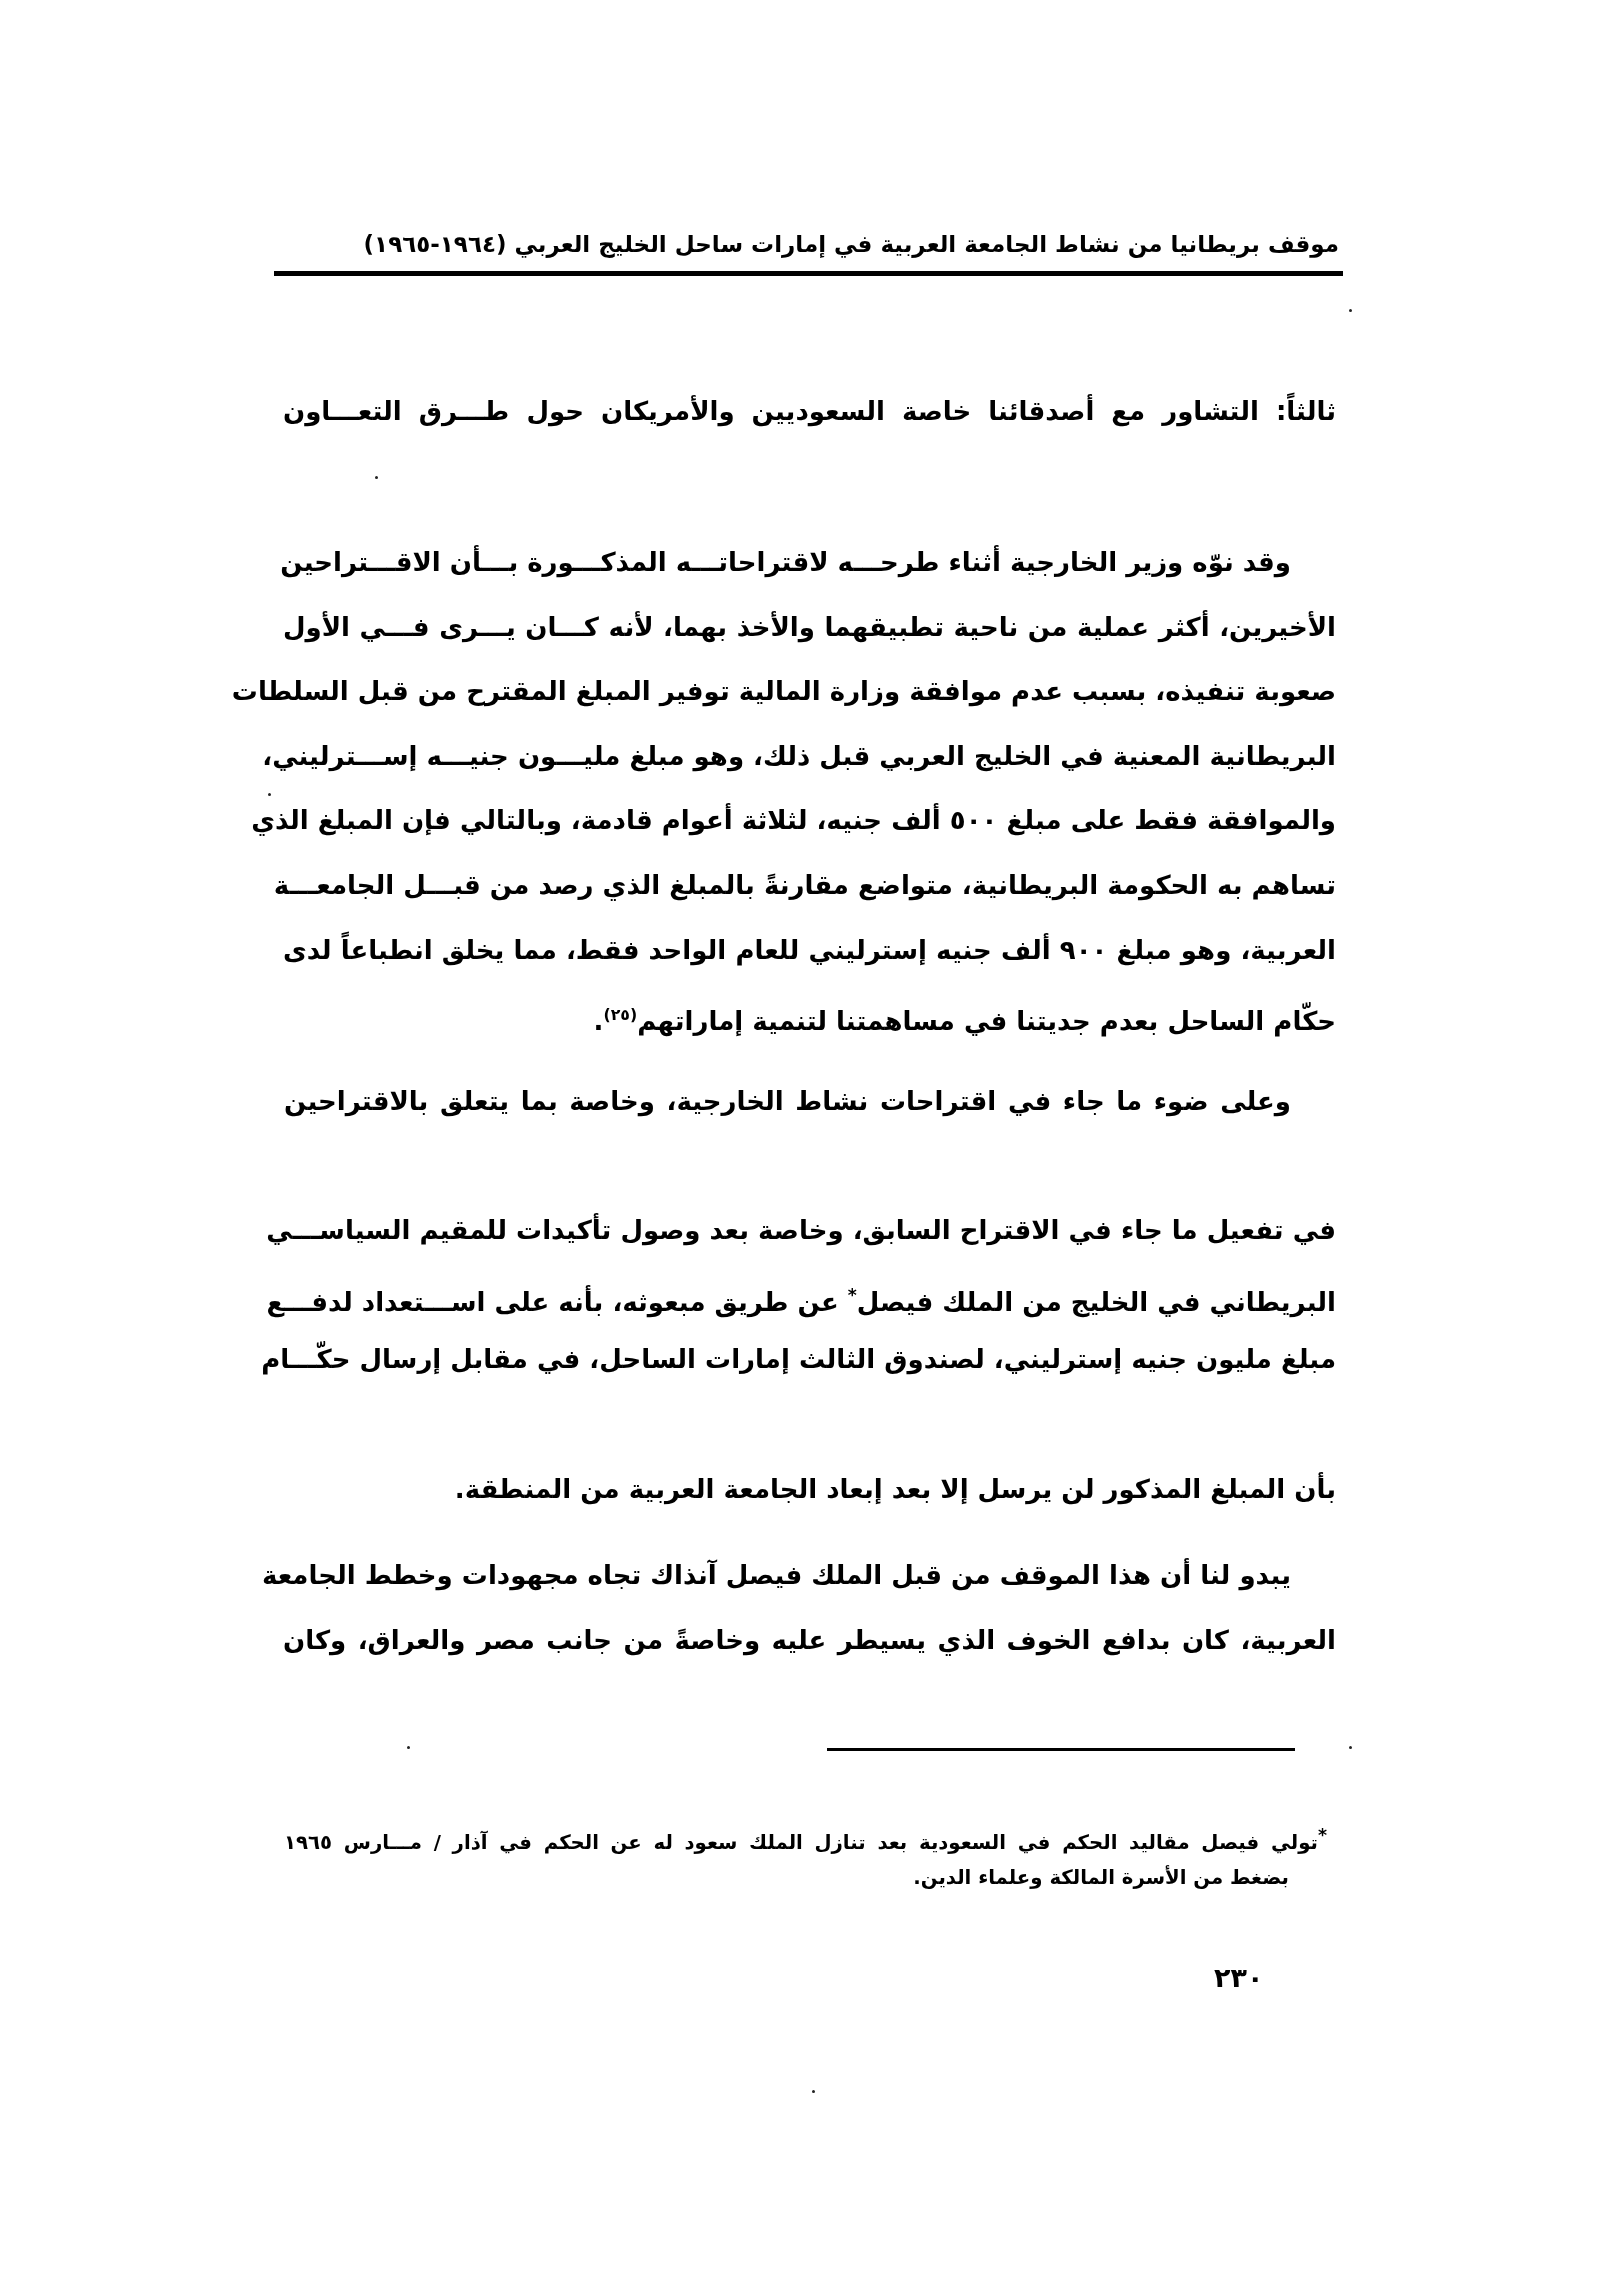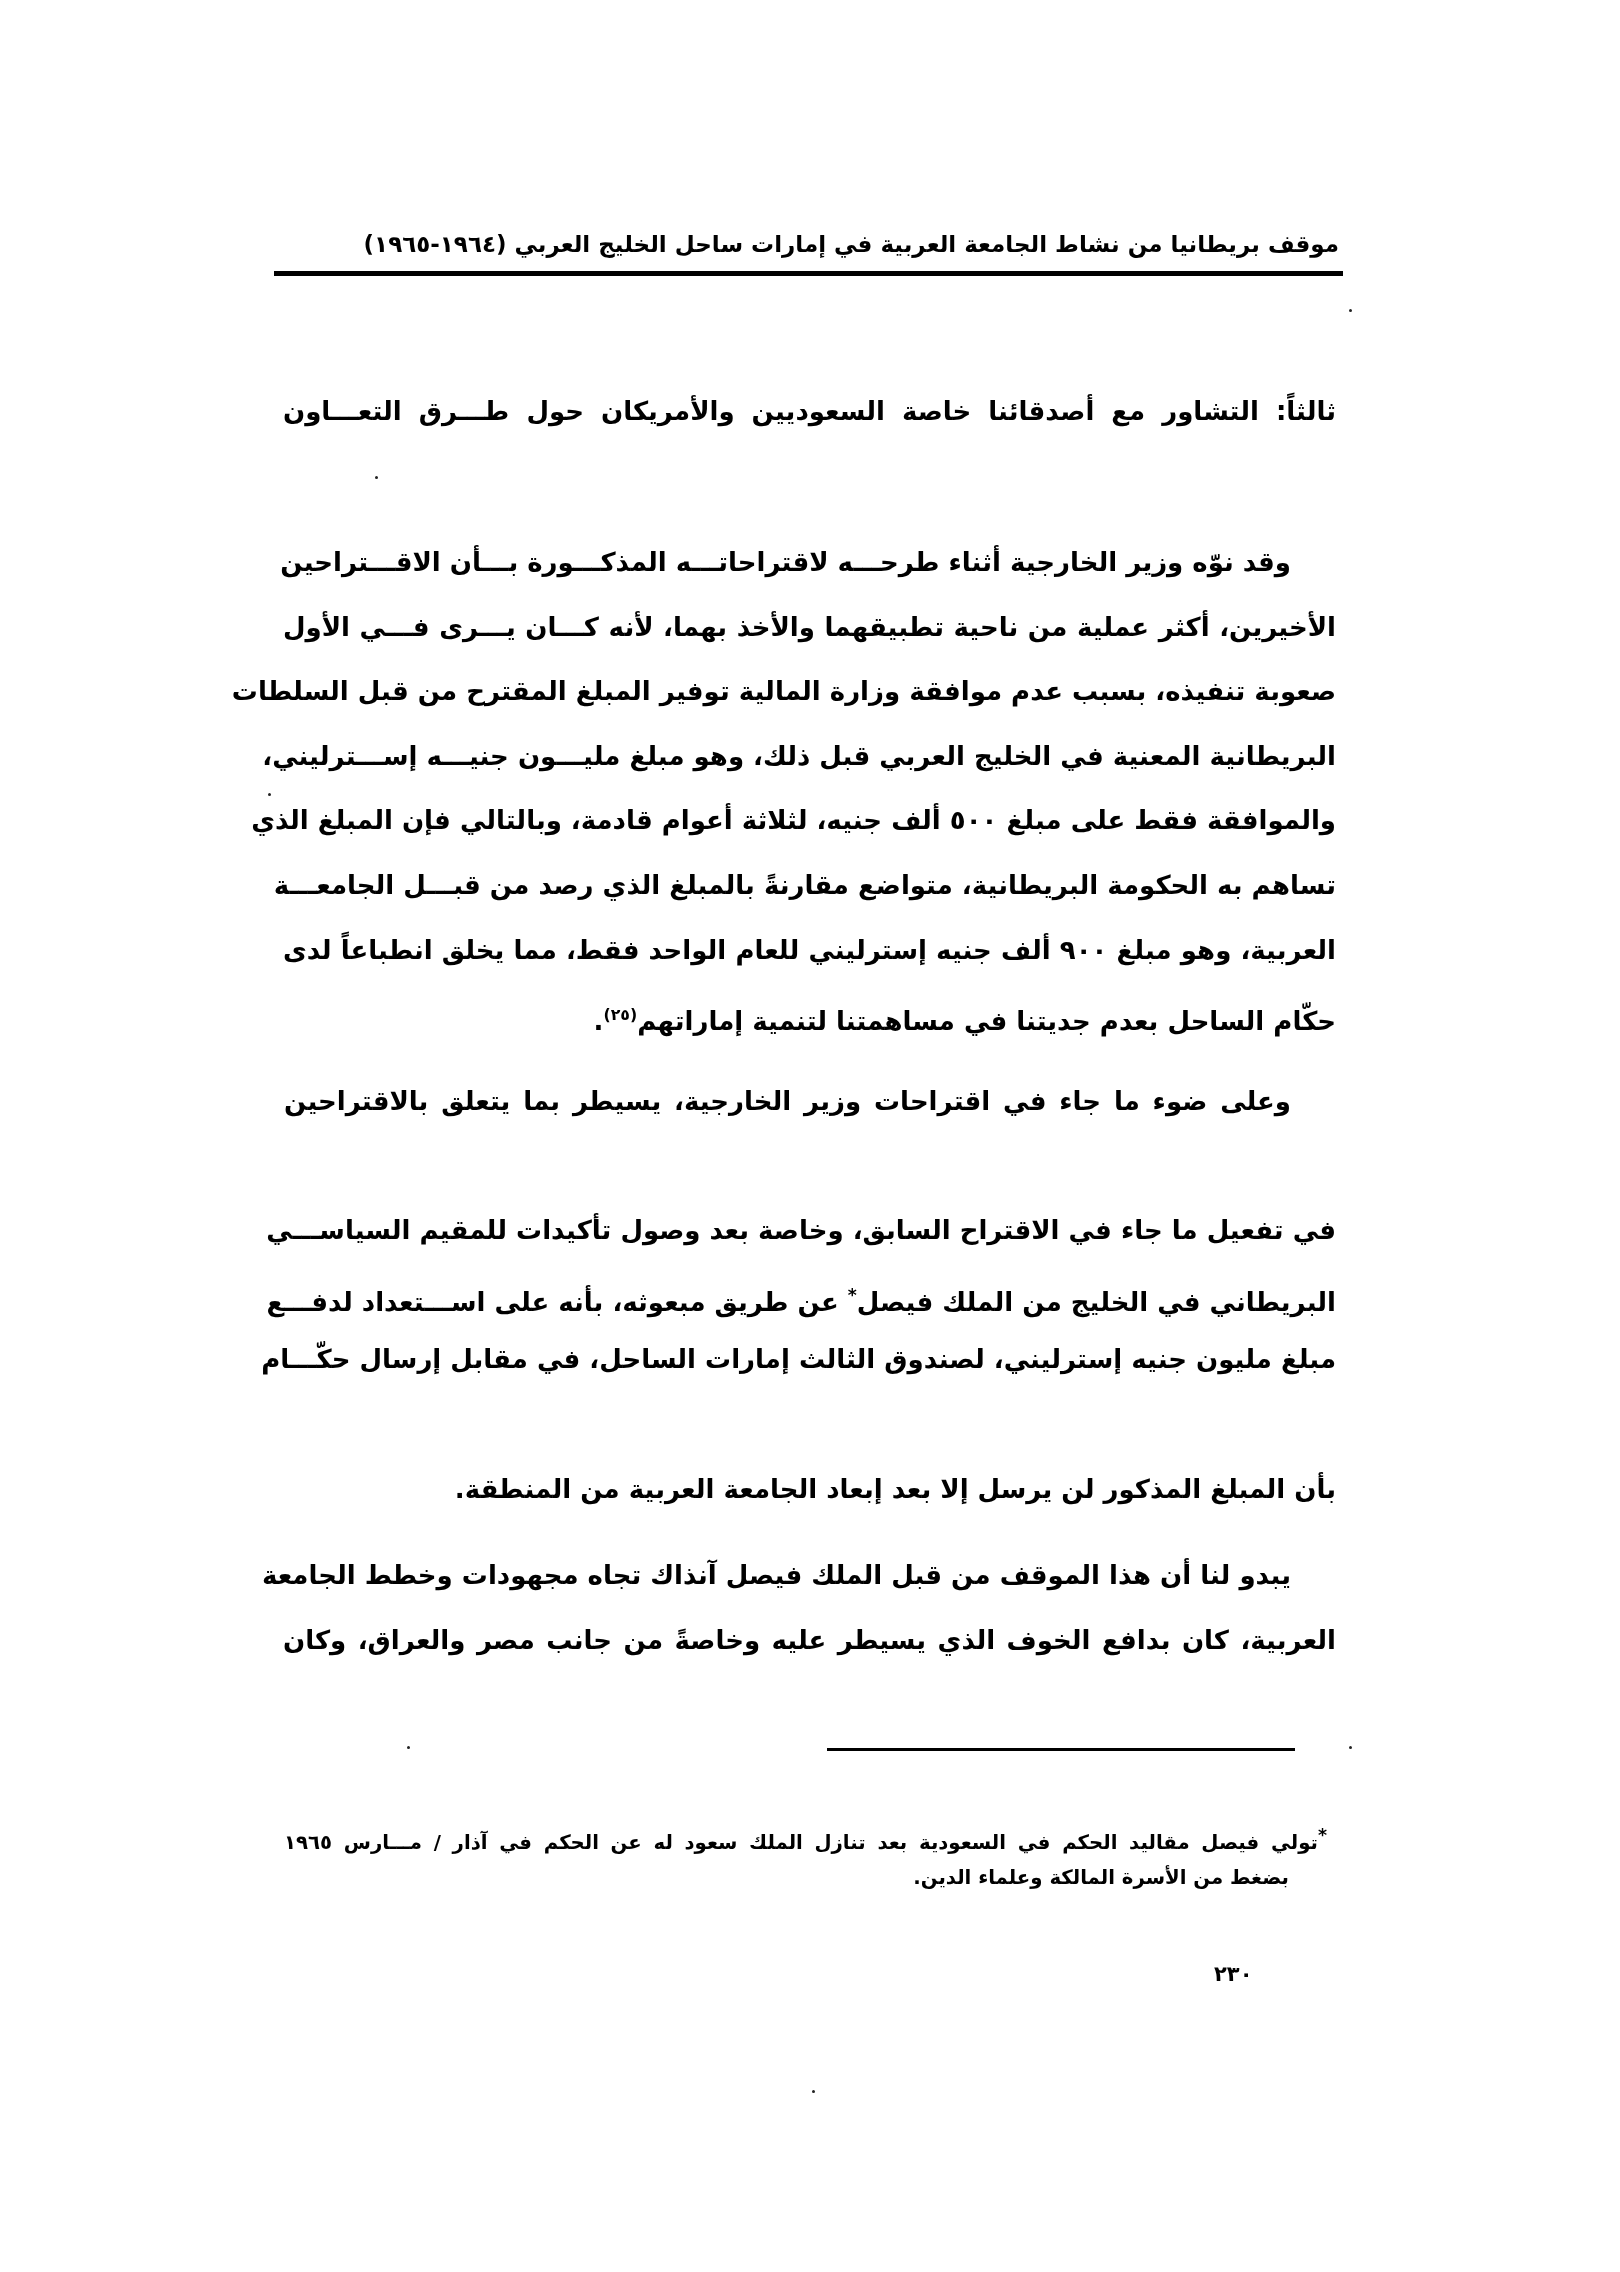--- a/index.html
+++ b/index.html
@@ -30,21 +30,21 @@
     .fn-rule {
       position: absolute; left: 827px; top: 1748px; width: 468px; height: 3.2px; background: #000;
     }
     .fn-line {
       position: absolute; right: 293px; width: 1043px; direction: rtl;
       font-weight: bold; font-size: 19.7px; line-height: 36px; white-space: nowrap;
       text-align: justify; text-align-last: justify;
     }
     .fn-line.last { text-align-last: right; right: 331px; width: 1005px; }
     .page-number {
-      position: absolute; left: 1214px; top: 1962px; font-weight: bold; font-size: 21px;
+      position: absolute; left: 1214px; top: 1962px; font-weight: bold; font-size: 27px;
       direction: rtl;
     }
     .speck { position: absolute; width: 3.2px; height: 3.2px; background: #222; border-radius: 50%; }
   </style>
 </head>
 <body>
 
 <div class="page">
 
   <div class="running-header">موقف بريطانيا من نشاط الجامعة العربية في إمارات ساحل الخليج العربي (١٩٦٤-١٩٦٥)</div>
@@ -59,21 +59,21 @@
   <div class="line" style="top:604px;">الأخيرين، أكثر عملية من ناحية تطبيقهما والأخذ بهما، لأنه كـــان يـــرى فـــي الأول</div>
   <div class="line" style="top:668px;">صعوبة تنفيذه، بسبب عدم موافقة وزارة المالية توفير المبلغ المقترح من قبل السلطات</div>
   <div class="line" style="top:733px;">البريطانية المعنية في الخليج العربي قبل ذلك، وهو مبلغ مليـــون جنيـــه إســـترليني،</div>
   <div class="line" style="top:797px;">والموافقة فقط على مبلغ ٥٠٠ ألف جنيه، لثلاثة أعوام قادمة، وبالتالي فإن المبلغ الذي</div>
   <div class="line" style="top:862px;">تساهم به الحكومة البريطانية، متواضع مقارنةً بالمبلغ الذي رصد من قبـــل الجامعـــة</div>
   <div class="line" style="top:927px;">العربية، وهو مبلغ ٩٠٠ ألف جنيه إسترليني للعام الواحد فقط، مما يخلق انطباعاً لدى</div>
   <div class="line last" style="top:991px;">
     <span>حكّام الساحل بعدم جديتنا في مساهمتنا لتنمية إماراتهم</span><span class="sup">(٢٥)</span><span>.</span>
   </div>
 
-  <div class="line indent" style="top:1078px;">وعلى ضوء ما جاء في اقتراحات وزير الخارجية، يسيطر بما يتعلق بالاقتراحين</div>
+  <div class="line indent" style="top:1078px;">وعلى ضوء ما جاء في اقتراحات نشاط الخارجية، وخاصة بما يتعلق بالاقتراحين</div>
   <div class="line" style="top:1207px;">في تفعيل ما جاء في الاقتراح السابق، وخاصة بعد وصول تأكيدات للمقيم السياســـي</div>
   <div class="line" style="top:1272px;">
     <span>البريطاني في الخليج من الملك فيصل</span><span class="mark">*</span>
     <span>عن طريق مبعوثه، بأنه على اســـتعداد لدفـــع</span>
   </div>
   <div class="line" style="top:1336px;">مبلغ مليون جنيه إسترليني، لصندوق الثالث إمارات الساحل، في مقابل إرسال حكّـــام</div>
   <div class="line last" style="top:1466px;">بأن المبلغ المذكور لن يرسل إلا بعد إبعاد الجامعة العربية من المنطقة.</div>
 
   <div class="line indent" style="top:1552px;">يبدو لنا أن هذا الموقف من قبل الملك فيصل آنذاك تجاه مجهودات وخطط الجامعة</div>
   <div class="line" style="top:1617px;">العربية، كان بدافع الخوف الذي يسيطر عليه وخاصةً من جانب مصر والعراق، وكان</div>

